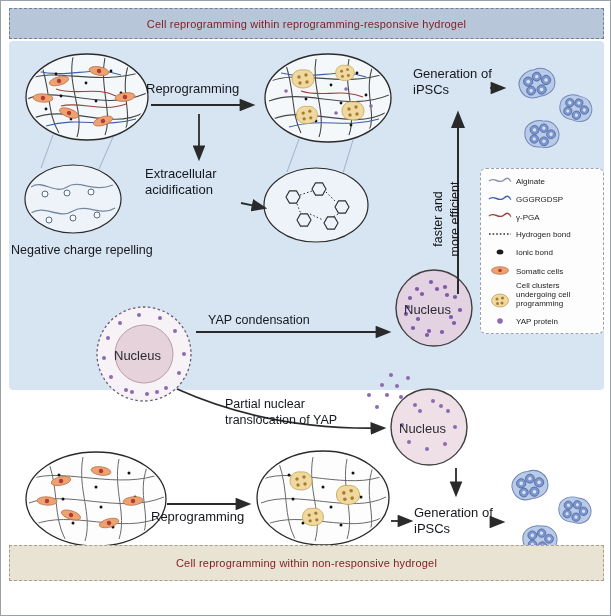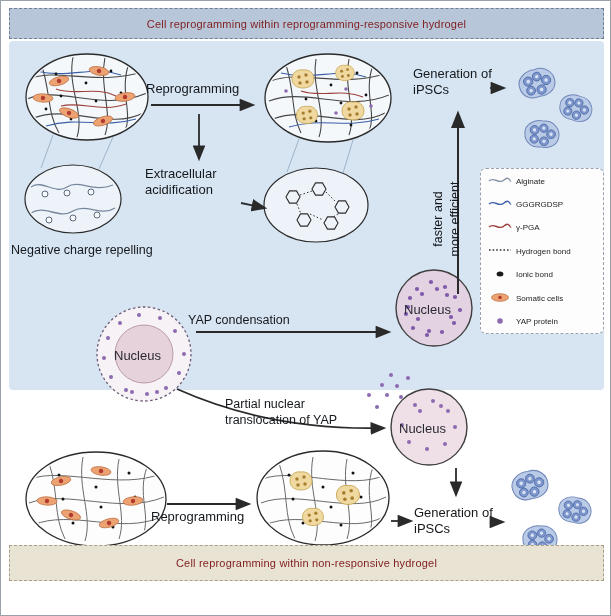--- a/index.html
+++ b/index.html
@@ -359,21 +359,21 @@
   </div>
   <div class="banner banner-bottom">
     <span>Cell reprogramming within non-responsive hydrogel</span>
   </div>
 
   <div class="lbl" style="left:145px;top:80px;width:115px">Reprogramming</div>
   <div class="lbl lbl-sm" style="left:10px;top:242px;width:155px">Negative charge repelling</div>
   <div class="lbl" style="left:144px;top:165px;width:112px">Extracellular acidification</div>
   <div class="lbl" style="left:412px;top:65px;width:82px">Generation of iPSCs</div>
   <div id="faster">faster and more efficient</div>
-  <div class="lbl lbl-sm" style="left:187px;top:312px;width:185px">YAP condensation</div>
+  <div class="lbl lbl-sm" style="left:207px;top:312px;width:185px">YAP condensation</div>
   <div class="lbl lbl-sm" style="left:224px;top:396px;width:144px">Partial nuclear translocation of YAP</div>
 
   <div class="lbl lbl-nuc" style="left:113px;top:347px;width:60px">Nucleus</div>
   <div class="lbl lbl-nuc" style="left:403px;top:301px;width:60px">Nucleus</div>
   <div class="lbl lbl-nuc" style="left:398px;top:420px;width:60px">Nucleus</div>
 
   <div class="lbl" style="left:150px;top:508px;width:110px">Reprogramming</div>
   <div class="lbl" style="left:413px;top:504px;width:82px">Generation of iPSCs</div>
 
   <div id="legend">
@@ -408,20 +408,30 @@
       <span class="lg-tx">Ionic bond</span>
     </div>
     <div class="lg-row">
       <svg class="lg-ic" width="24" height="13" viewBox="0 0 24 13">
         <ellipse cx="12" cy="6.5" rx="8.5" ry="3.8" stroke="#b96a3e" stroke-width="0.7" fill="#eca271"></ellipse>
         <circle cx="12" cy="6.5" r="1.8" fill="#b23a30"></circle>
       </svg>
       <span class="lg-tx">Somatic cells</span>
     </div>
     <div class="lg-row">
+      <svg class="lg-ic" width="24" height="17" viewBox="0 0 24 17">
+        <ellipse cx="12" cy="8.5" rx="8.5" ry="6.5" stroke="#c3a14e" stroke-width="0.8" fill="#f0d9a0"></ellipse>
+        <circle cx="9" cy="7" r="1.5" fill="#a67c2e"></circle>
+          <circle cx="14.5" cy="6" r="1.5" fill="#a67c2e"></circle>
+        <circle cx="14" cy="11" r="1.5" fill="#a67c2e"></circle>
+          <circle cx="9.5" cy="11.5" r="1.5" fill="#a67c2e"></circle>
+      </svg>
+      <span class="lg-tx">Cell clusters undergoing cell programming</span>
+    </div>
+    <div class="lg-row">
       <svg class="lg-ic" width="24" height="12" viewBox="0 0 24 12">
         <circle cx="12" cy="6" r="2.8" fill="#8d6bb0"></circle>
       </svg>
       <span class="lg-tx">YAP protein</span>
     </div>
   </div>
 
 </div>
 
 </body></html>

